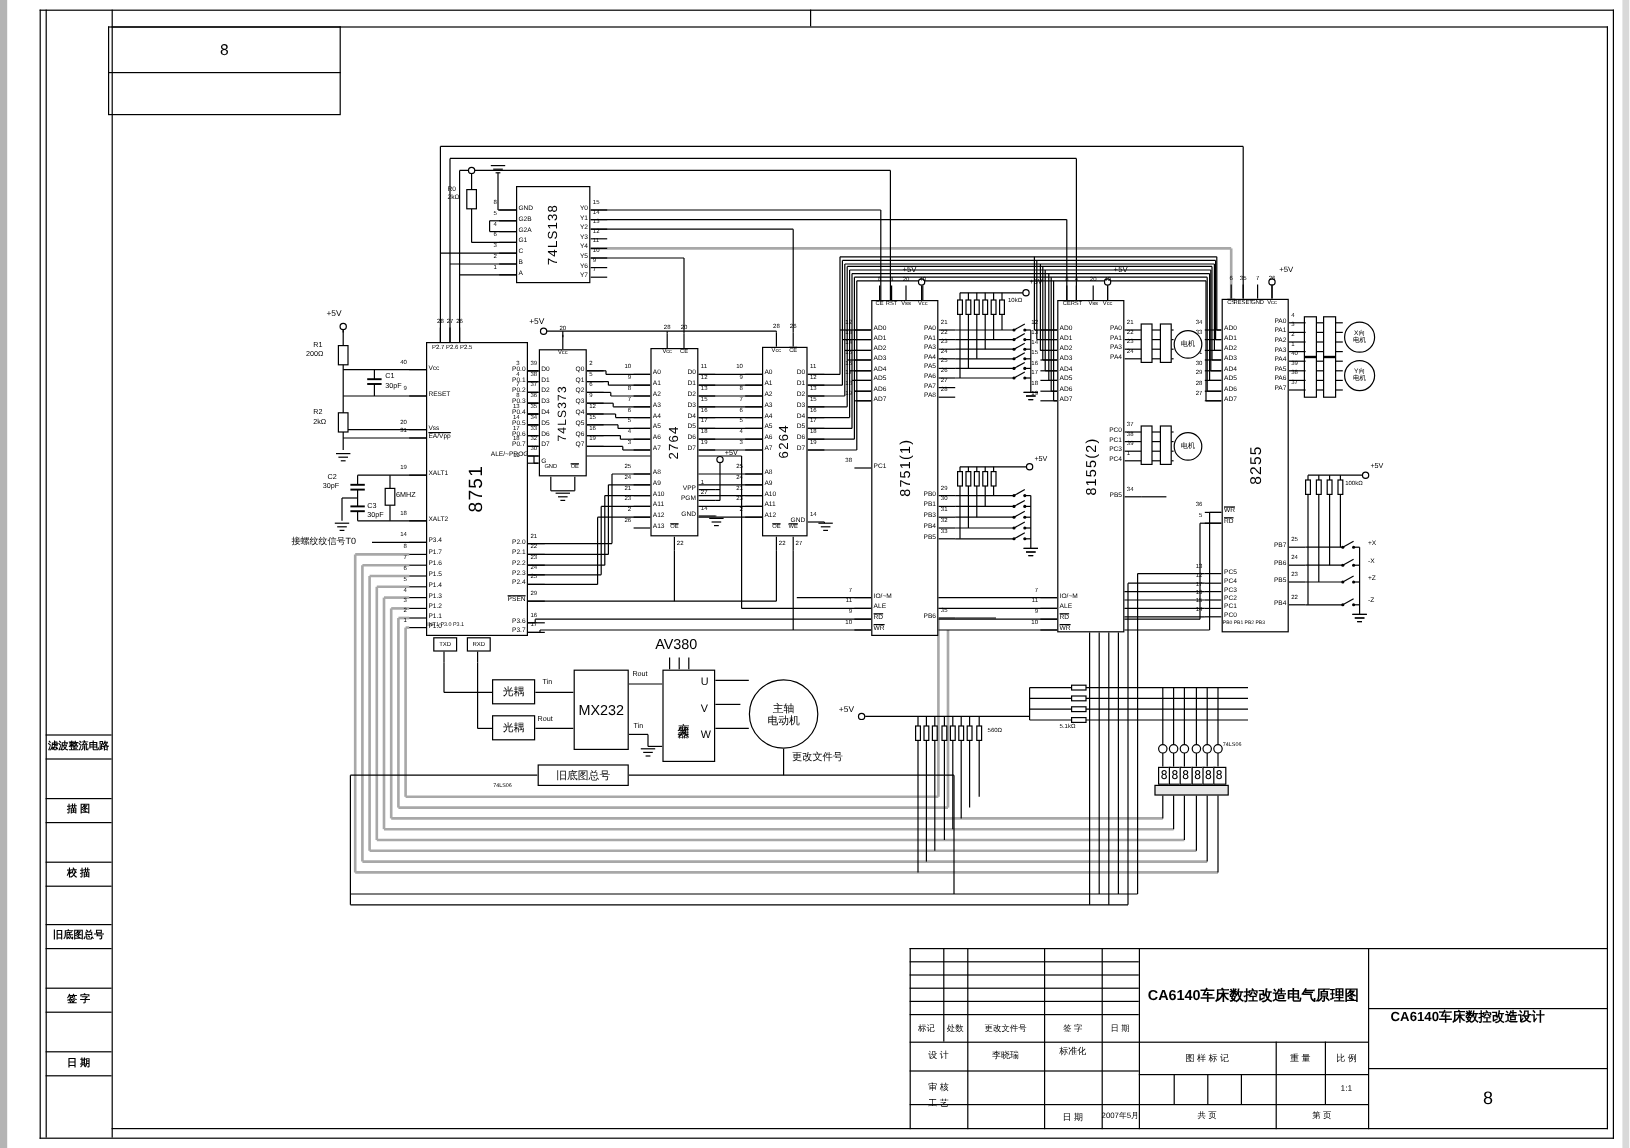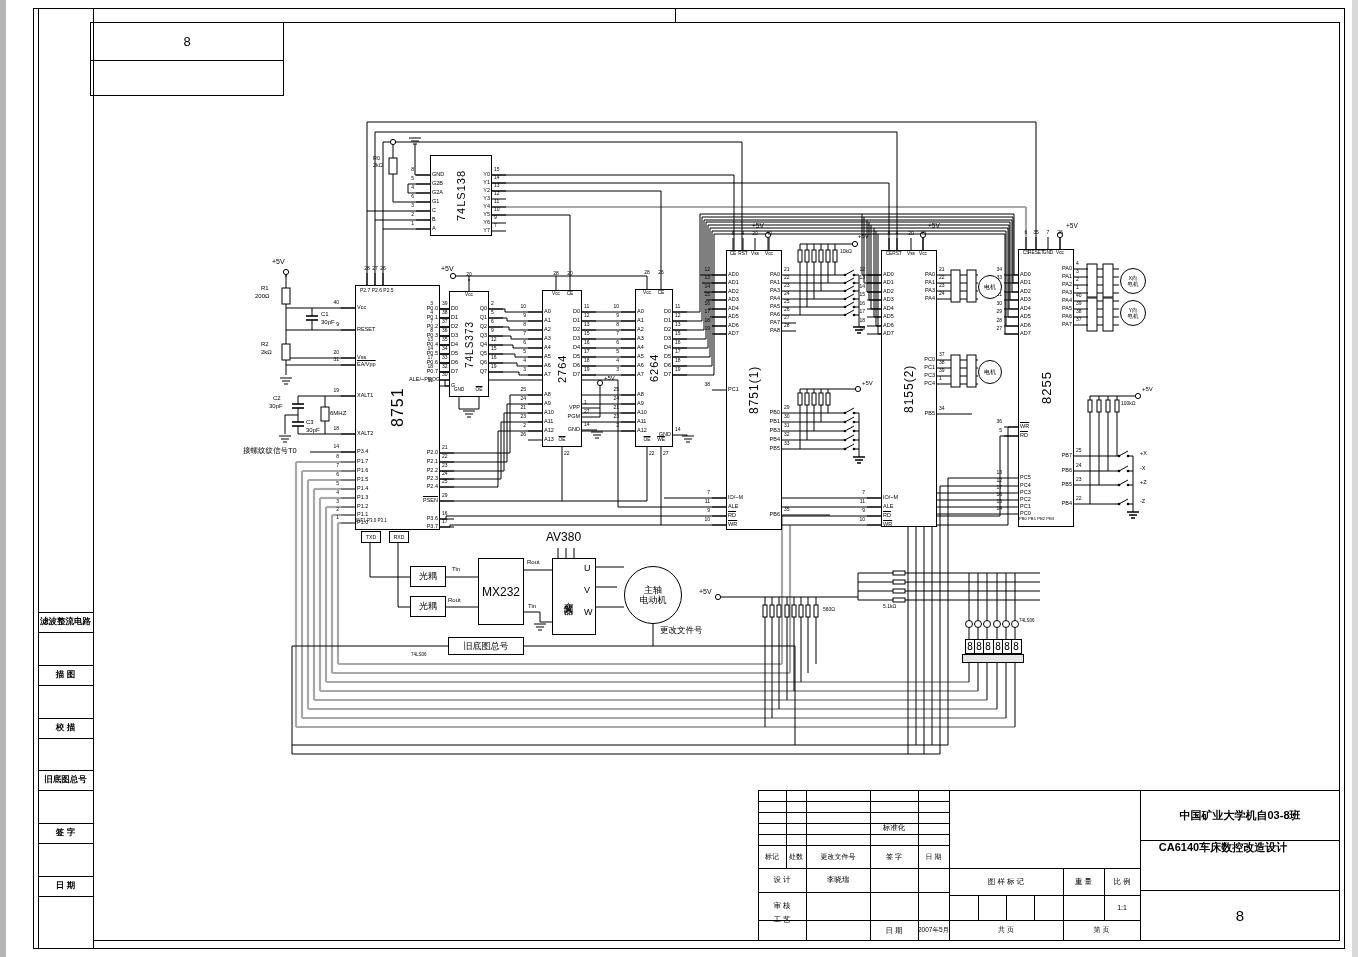--- a/index.html
+++ b/index.html
@@ -795,32 +795,32 @@
 
     <div class="cell" style="left:90px;top:22px;width:194px;height:38px;font-size:13px;">8</div>
 
     <div class="cell" style="left:758px;top:845px;width:28px;height:23px;font-size:7px;">标记</div>
     <div class="cell" style="left:786px;top:845px;width:20px;height:23px;font-size:7px;">处数</div>
     <div class="cell" style="left:806px;top:845px;width:64px;height:23px;font-size:7px;">更改文件号</div>
     <div class="cell" style="left:870px;top:845px;width:48px;height:23px;font-size:7px;">签 字</div>
     <div class="cell" style="left:918px;top:845px;width:31px;height:23px;font-size:7px;">日 期</div>
     <div class="cell" style="left:758px;top:868px;width:48px;height:24px;font-size:7.5px;">设 计</div>
     <div class="cell" style="left:806px;top:868px;width:64px;height:24px;font-size:7.5px;">李晓瑞</div>
-    <div class="cell" style="left:870px;top:816px;width:48px;height:24px;font-size:7.5px;">标准化</div>
+    <div class="cell" style="left:870px;top:864px;width:48px;height:24px;font-size:7.5px;">标准化</div>
     <div class="cell" style="left:758px;top:892px;width:48px;height:28px;font-size:7.5px;">审 核</div>
     <div class="cell" style="left:758px;top:900px;width:48px;height:39px;font-size:7.5px;">工 艺</div>
     <div class="cell" style="left:870px;top:920px;width:48px;height:21px;font-size:7.5px;">日 期</div>
     <div class="cell" style="left:918px;top:920px;width:31px;height:21px;font-size:6.5px;">2007年5月</div>
+    <div class="cell" style="left:949px;top:790px;width:191px;height:78px;font-size:12px;font-weight:bold;">CA6140车床数控改造电气原理图</div>
     <div class="cell" style="left:949px;top:868px;width:114px;height:27px;font-size:7.5px;">图 样 标 记</div>
     <div class="cell" style="left:1063px;top:868px;width:41px;height:27px;font-size:7.5px;">重 量</div>
     <div class="cell" style="left:1104px;top:868px;width:36px;height:27px;font-size:7.5px;">比 例</div>
     <div class="cell" style="left:1104px;top:895px;width:36px;height:25px;font-size:7px;">1:1</div>
     <div class="cell" style="left:949px;top:920px;width:114px;height:20px;font-size:7px;">共    页</div>
     <div class="cell" style="left:1063px;top:920px;width:77px;height:20px;font-size:7px;">第    页</div>
-    <div class="cell" style="left:1140px;top:790px;width:200px;height:50px;font-size:11px;font-weight:bold;">中国矿业大学机自03-8班</div>
     <div class="cell" style="left:1140px;top:822px;width:166px;height:50px;font-size:11px;font-weight:bold;">CA6140车床数控改造设计</div>
     <div class="cell" style="left:1140px;top:890px;width:200px;height:50px;font-size:15px;">8</div>
   <div class="rule" style="left: 33px; top: 8px; width: 1312px; height: 1px;"></div>
       <div class="rule" style="left: 33px; top: 948px; width: 1312px; height: 1px;"></div>
       <div class="rule" style="left: 33px; top: 8px; width: 1px; height: 941px;"></div>
       <div class="rule" style="left: 1344px; top: 8px; width: 1px; height: 941px;"></div>
       <div class="rule" style="left: 93px; top: 22px; width: 1247px; height: 1px;"></div>
       <div class="rule" style="left: 1339px; top: 22px; width: 1px; height: 919px;"></div>
       <div class="rule" style="left: 93px; top: 940px; width: 1247px; height: 1px;"></div>
       <div class="rule" style="left: 38px; top: 8px; width: 1px; height: 940px;"></div>

